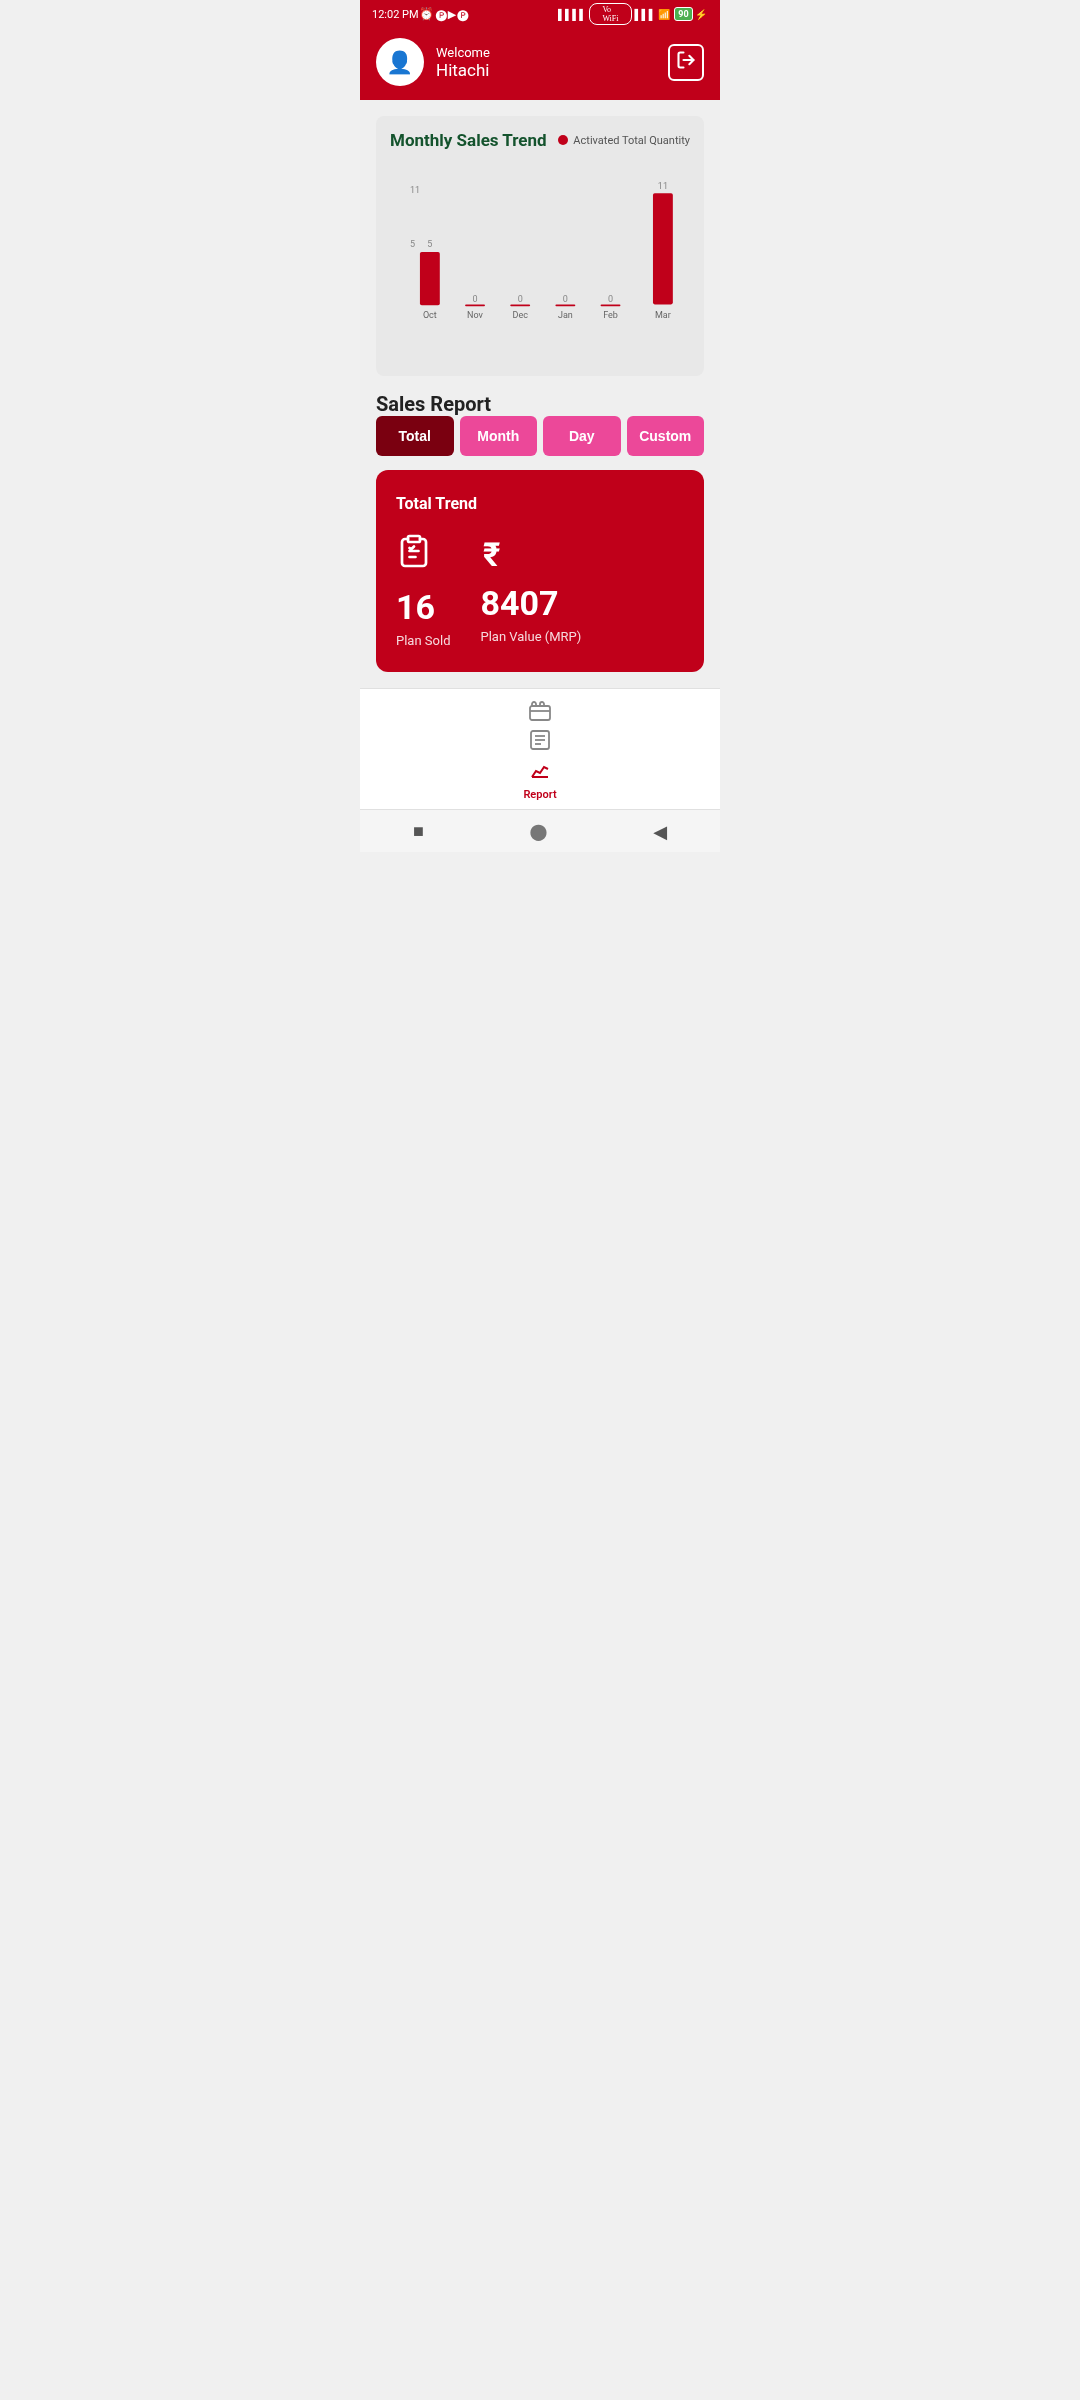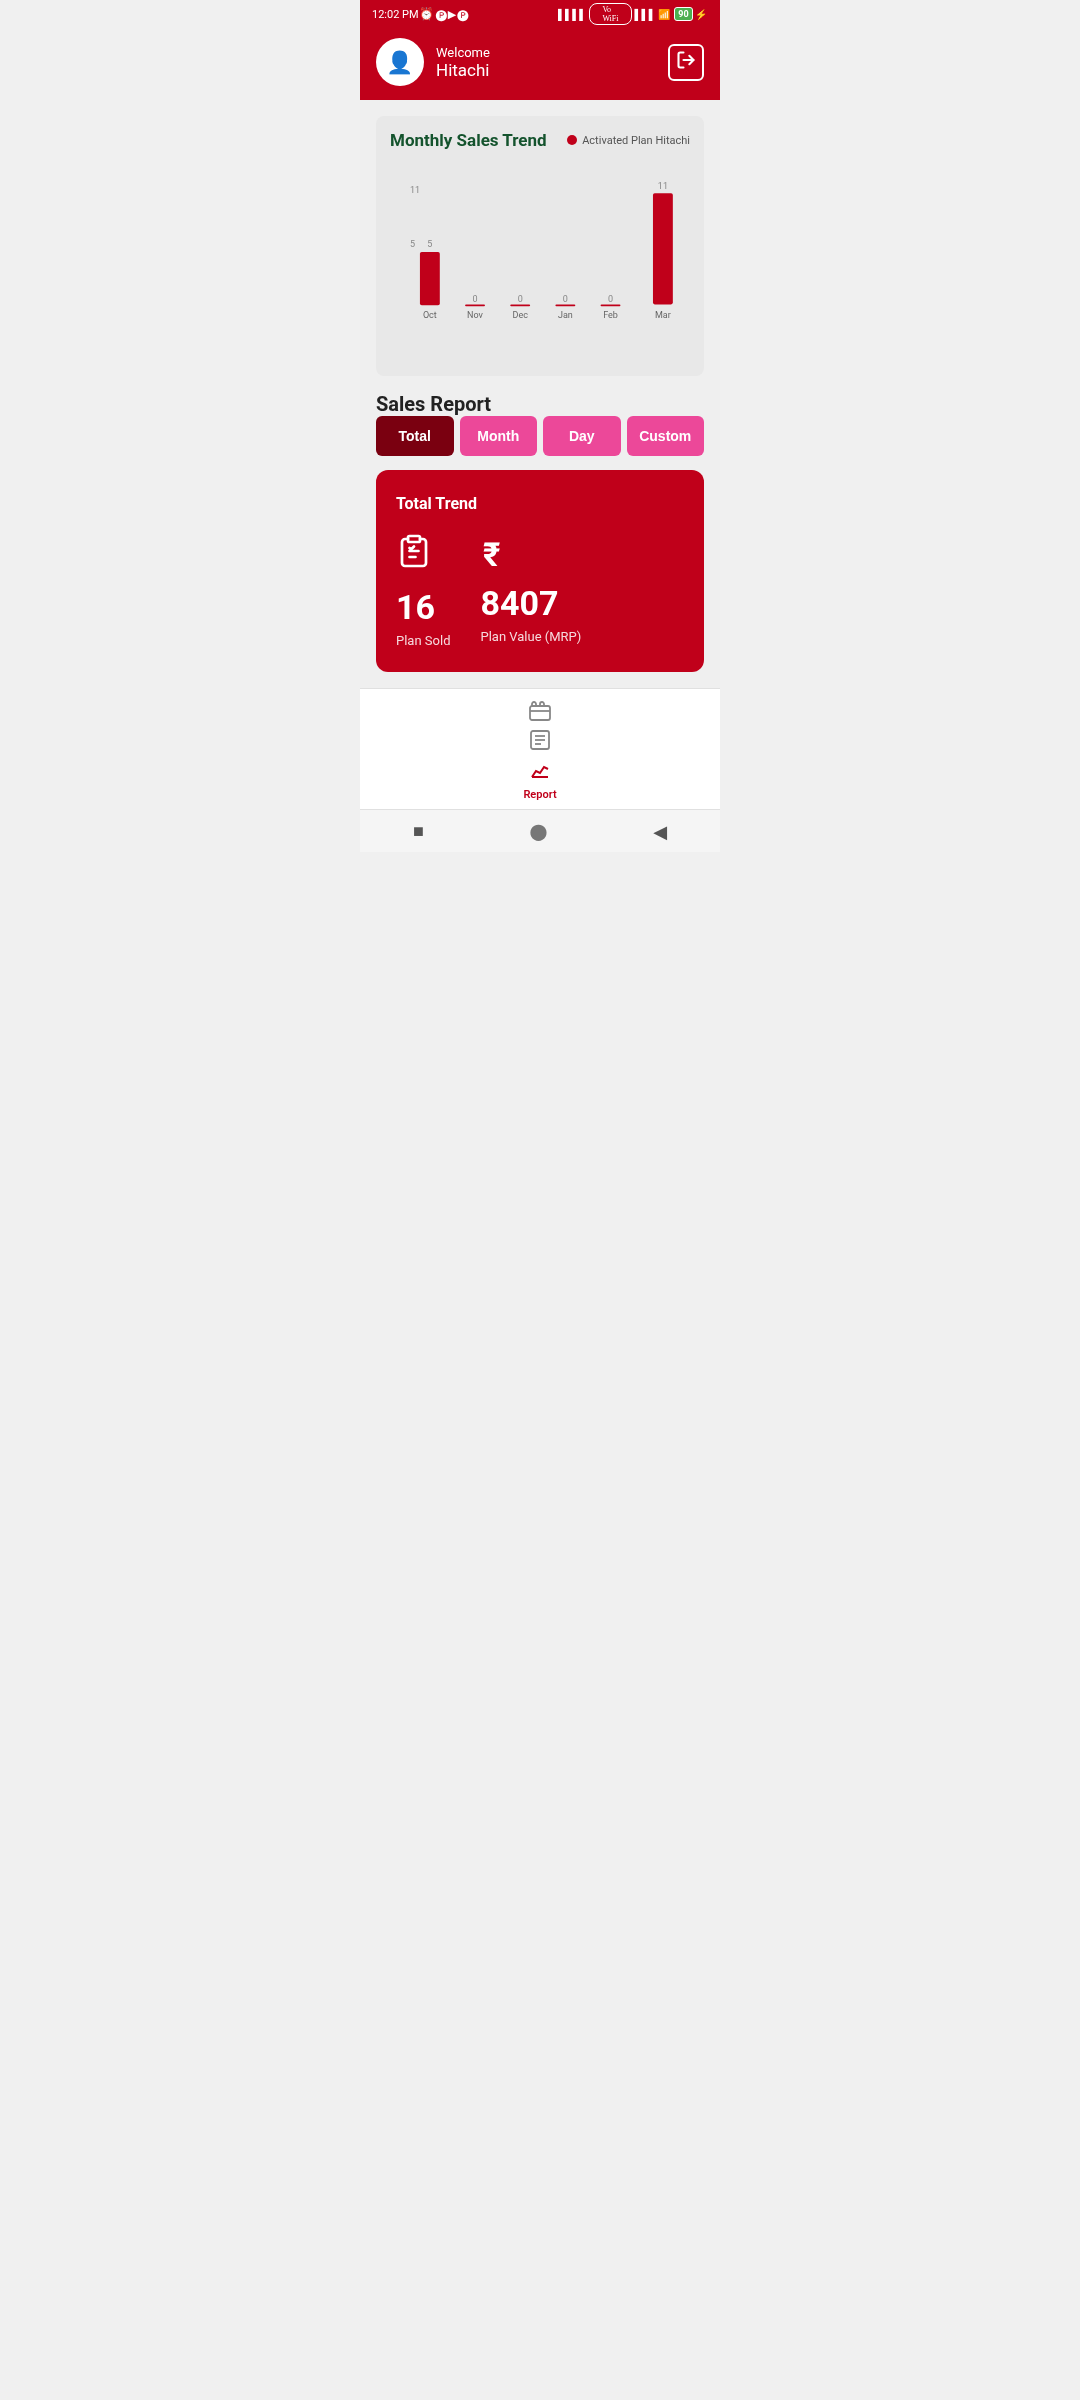--- a/index.html
+++ b/index.html
@@ -244,21 +244,21 @@
   </div>
 </div>
 
 <div class="main-content">
 
   <div class="chart-section">
     <div class="chart-header">
       <span class="chart-title">Monthly Sales Trend</span>
       <div class="legend">
         <div class="legend-dot"></div>
-        <span>Activated Plan Hitachi</span>
+        <span>Activated Total Quantity</span>
       </div>
     </div>
 
     <div style="position:relative; height:200px; padding: 10px 0 30px 20px;">
       <svg width="100%" height="100%" viewBox="0 0 310 170">
 
         <text x="0" y="20" font-size="10" fill="#888">11</text>
         <text x="0" y="80" font-size="10" fill="#888">5</text>
 
         <text x="22" y="80" font-size="10" fill="#888" text-anchor="middle">5</text>

